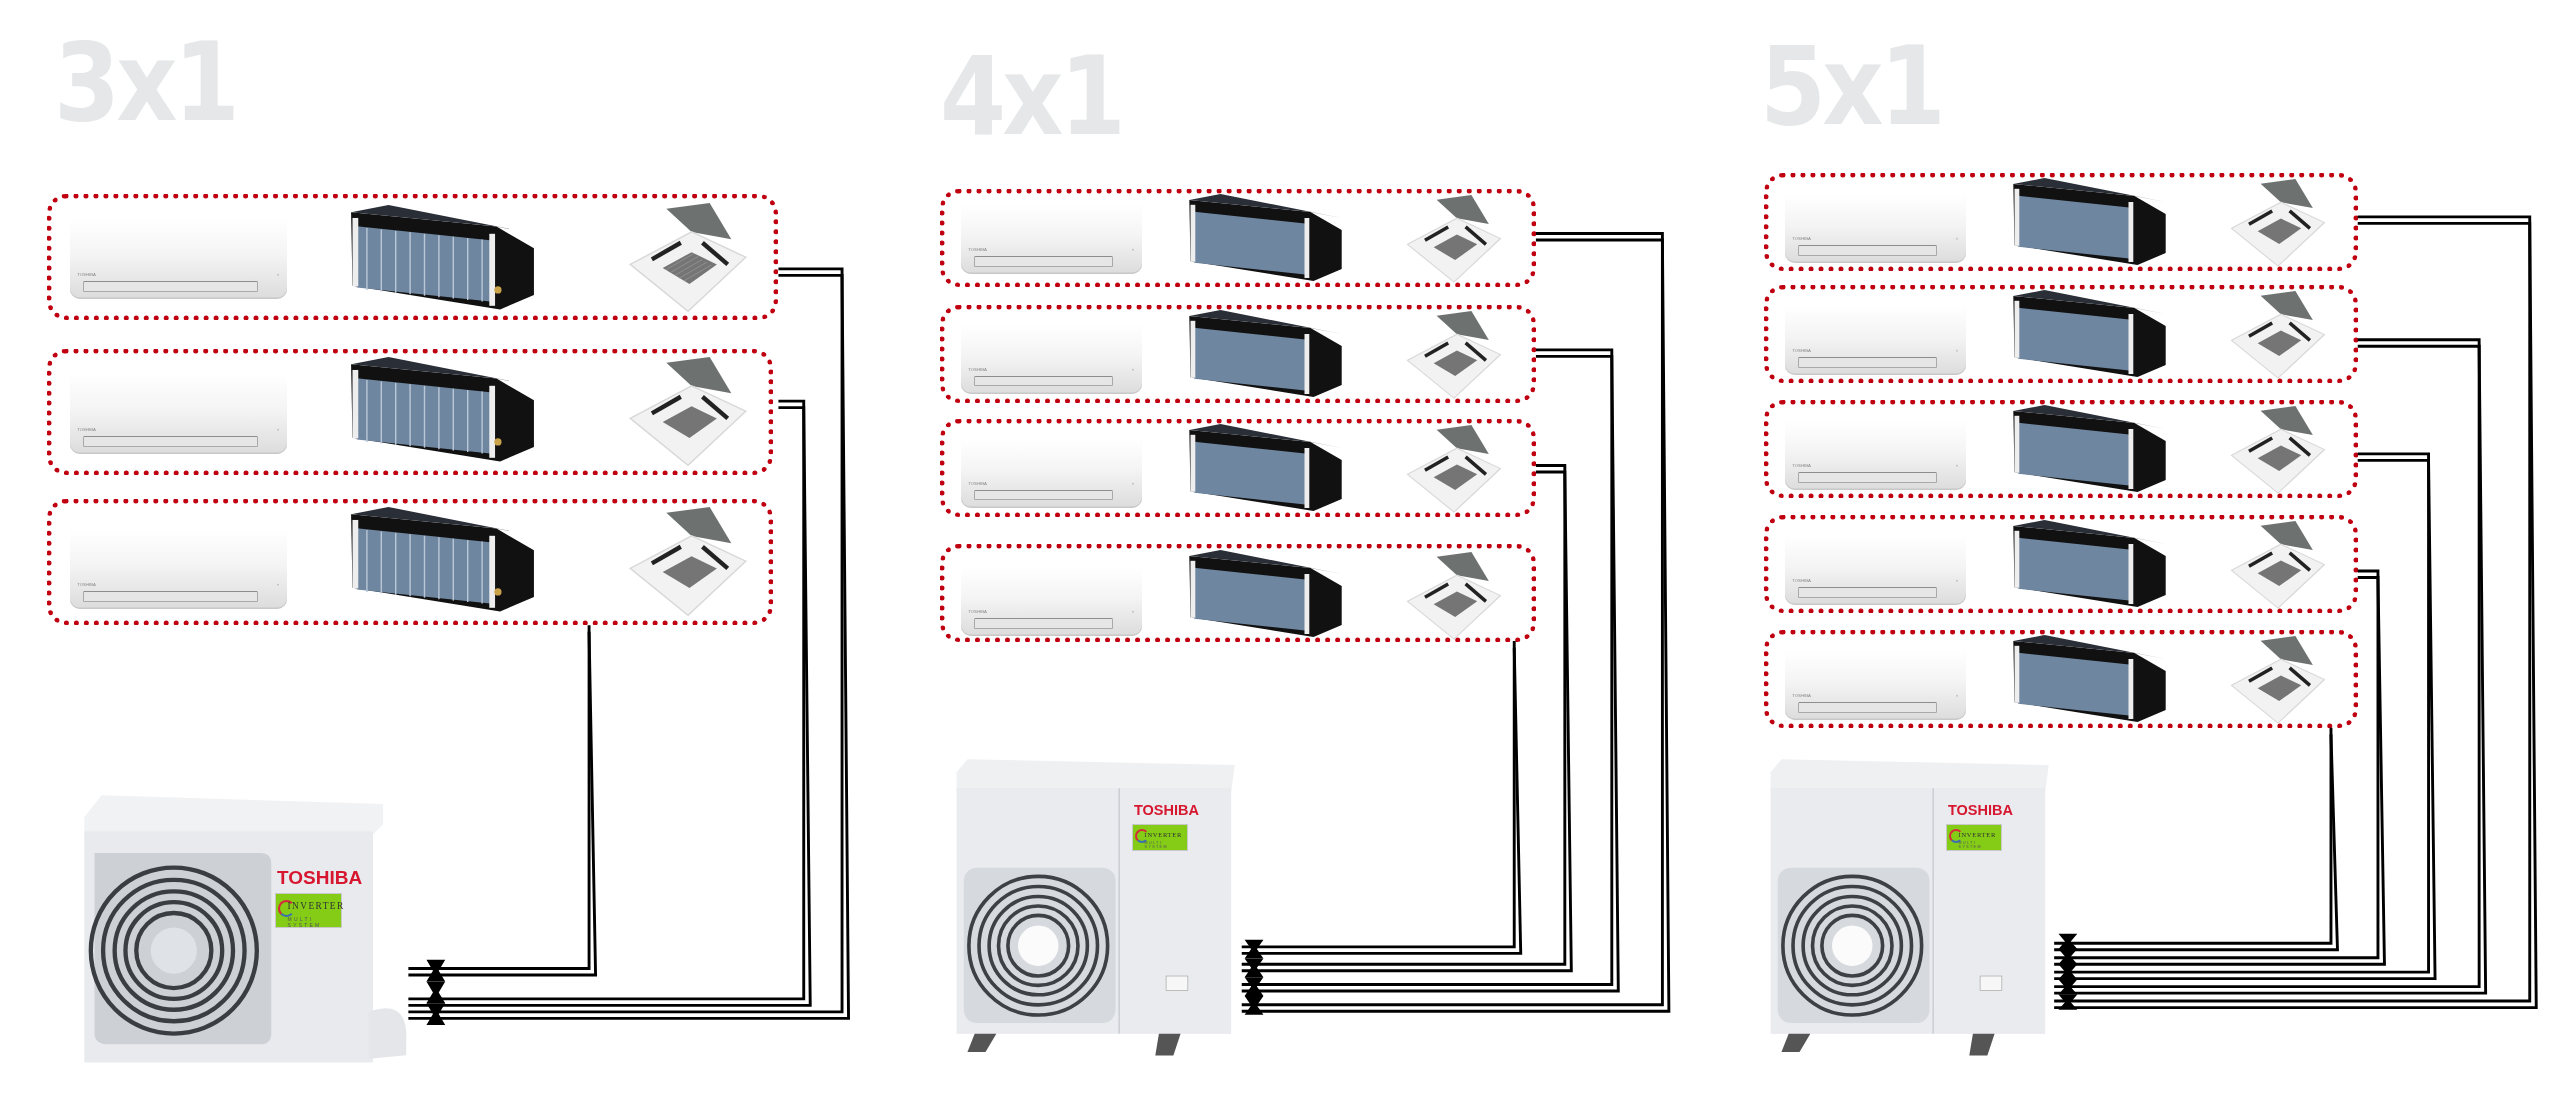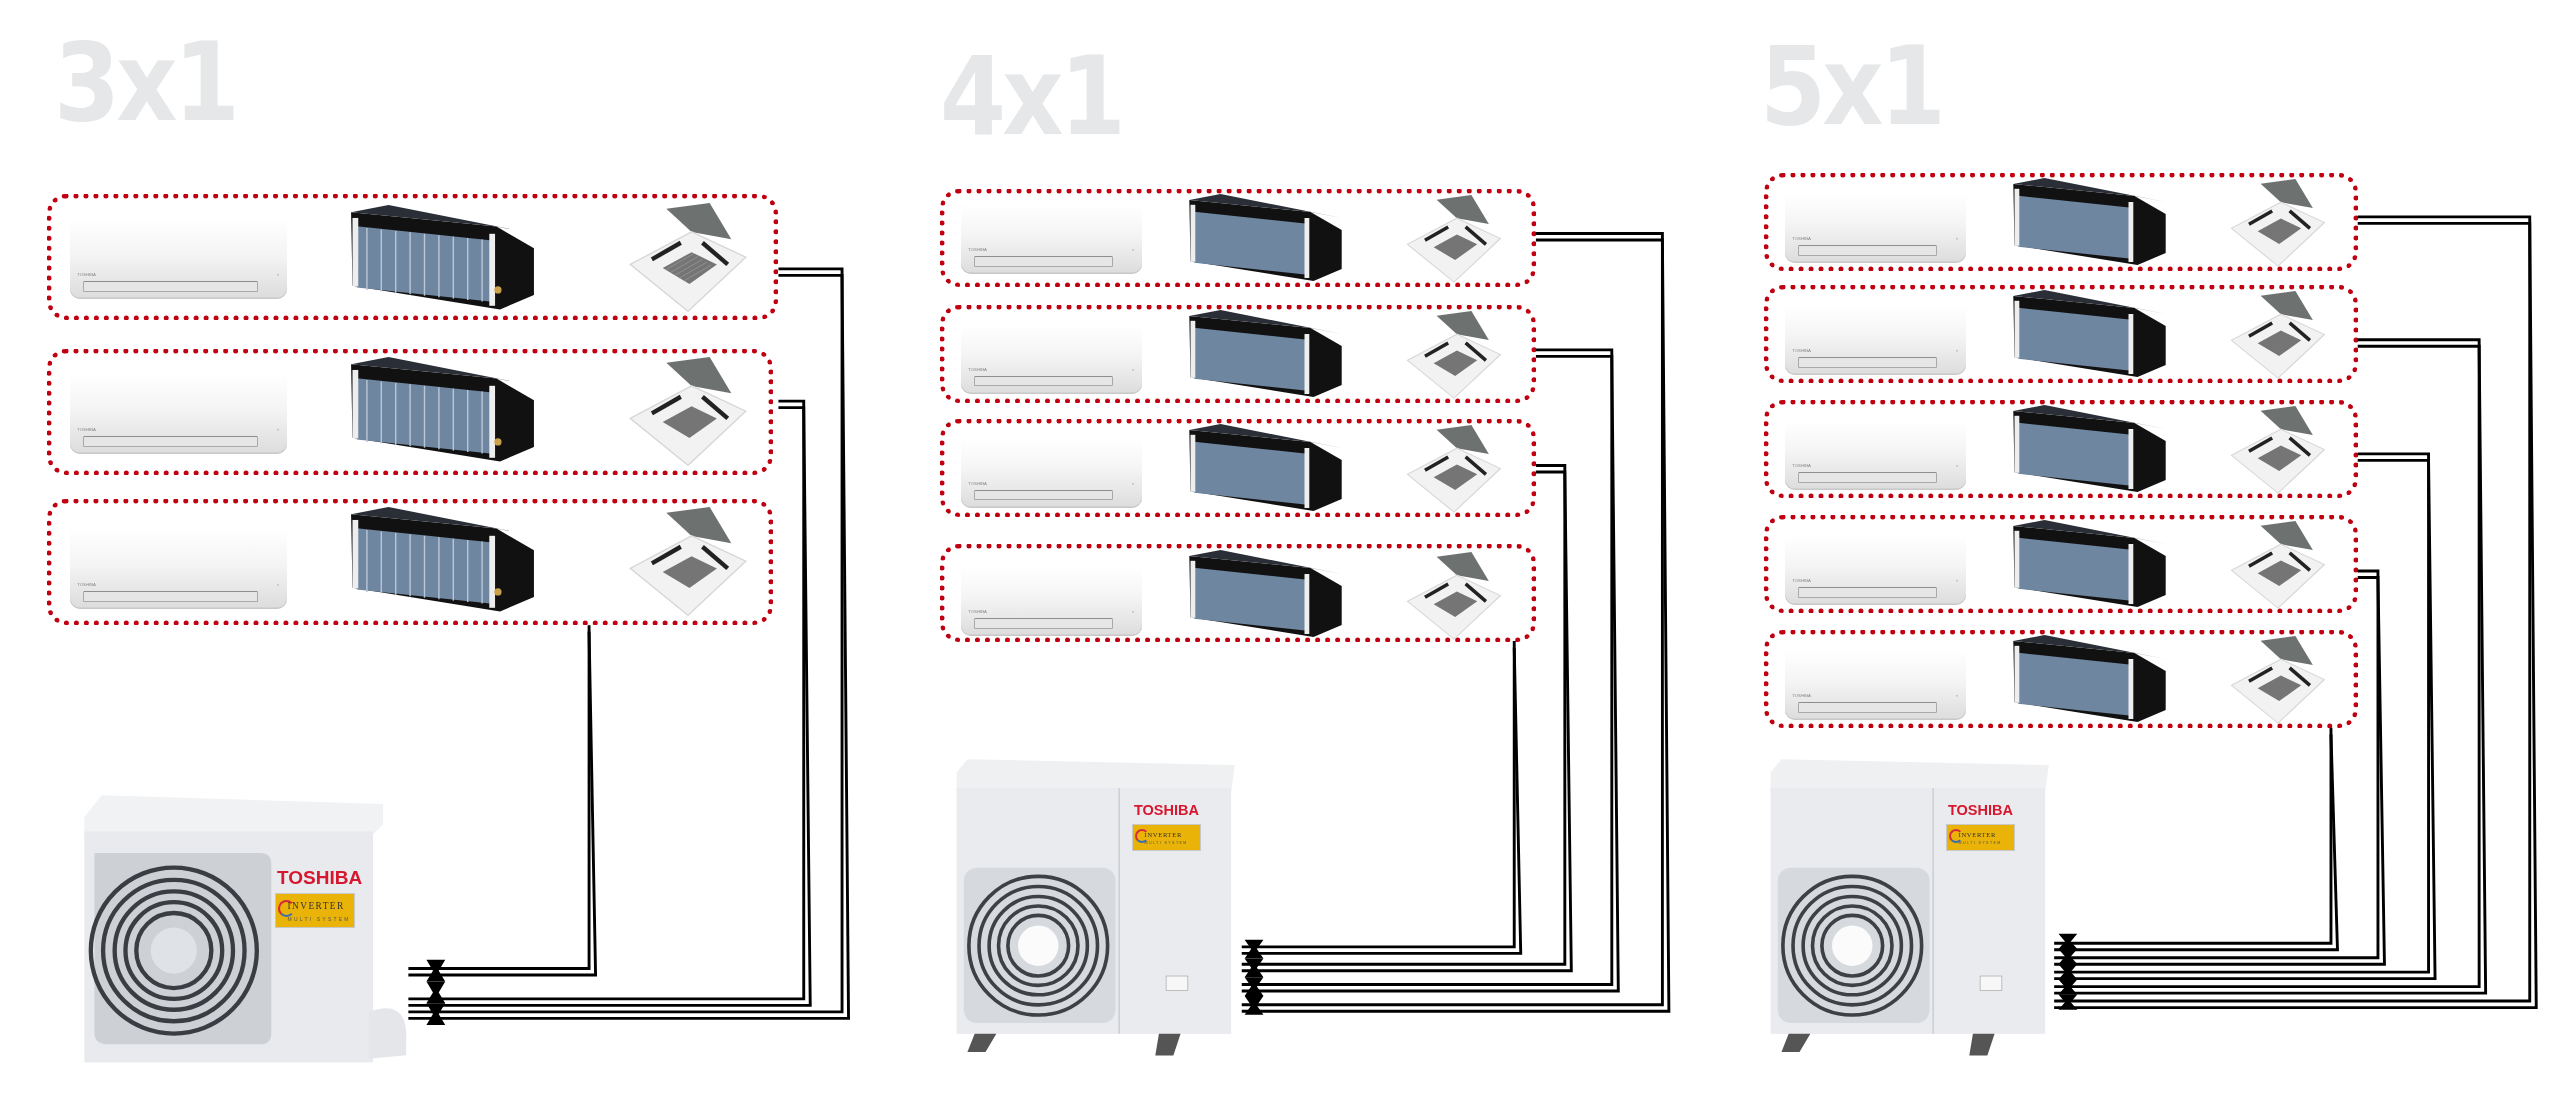--- a/index.html
+++ b/index.html
@@ -21,21 +21,21 @@
                 border:1.4px solid #a9a9a9; border-top-color:#8e8e8e; background:#e6e6e6; border-radius:1.4px; }
   .wall .logo { position:absolute; left:7.2px; bottom:22px; font-size:4.3px; color:#888; }
   .wall .badge { position:absolute; right:7.2px; bottom:22px; font-size:4.3px; color:#999; }
   
   .duct { width:195px; height:108px; }
   
   .cass { width:130px; height:112px; }
   
   .outdoor { position:absolute; }
   .brand { position:absolute; font-weight:bold; color:#D7172F; font-family:"Liberation Sans", sans-serif; }
-  .inv-badge { position:absolute; background:#eab308; border:0.7px solid #c8c8c8;padding-left:13px; }
+  .inv-badge { position:absolute; background:#84cc16; border:0.7px solid #c8c8c8; }
   .inv-badge .inv { position:absolute; left:11.6px; font-family:"Liberation Serif", serif; color:#333; letter-spacing:1.4px; }
   .inv-badge .ms { position:absolute; left:11.6px; font-size:5px; color:#555; letter-spacing:2.2px; }
   .inv-badge .arc { position:absolute; left:2.2px; border:2.2px solid #d62a3b; border-right-color:transparent; border-bottom-color:#3a6fb5; border-radius:50%; }
   svg.pipes { position:absolute; left:0; top:0; width:2576px; height:1116px; pointer-events:none; }
 </style>
 </head>
 <body>
 
 <div class="config">
   <div class="cfg-label" style="left:54px; top:29px;">3x1</div>

